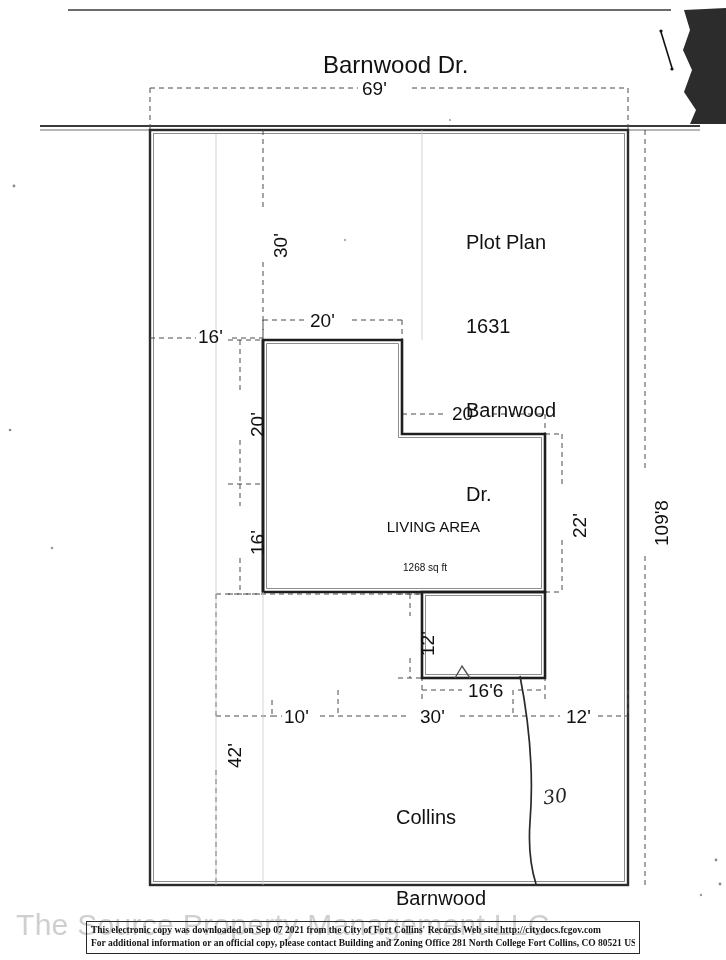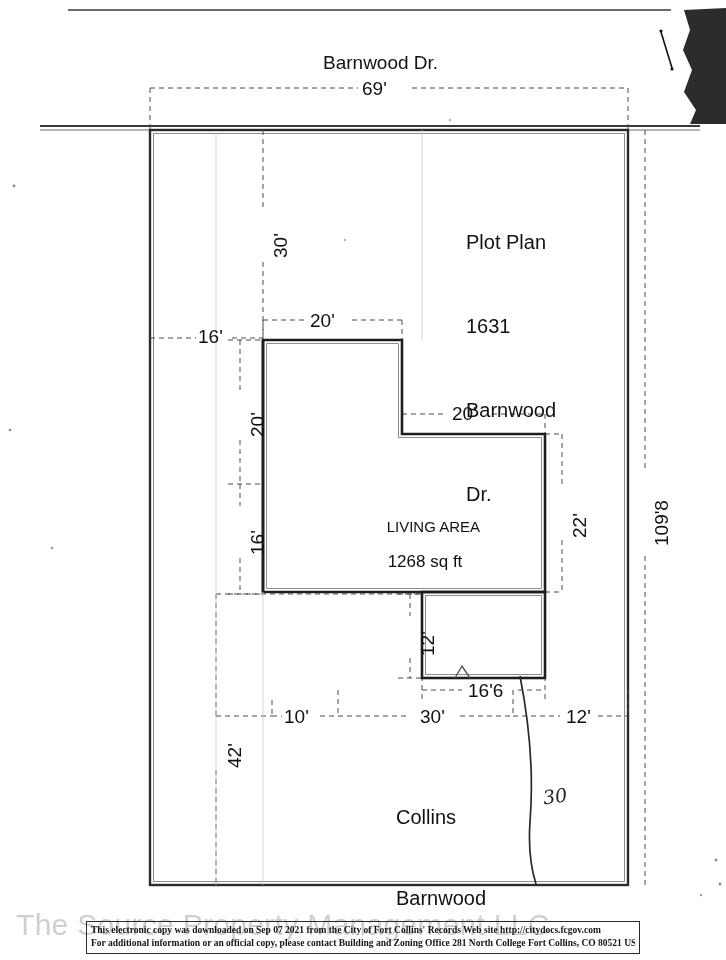--- a/index.html
+++ b/index.html
@@ -35,41 +35,41 @@
     left: 92px; top: 38px;
     font-size: 30px;
     letter-spacing: 2px;
     font-family: "DejaVu Sans", sans-serif;
     color: #1a1a1a;
     font-weight: 400;
   }
   
   #street-label {
     left: 323px; top: 52px;
-    font-size: 19px;
+    font-size: 24px;
     color: #111;
   }
   
   #title-block {
     left: 466px; top: 172px;
     font-size: 20px;
     line-height: 28px;
     color: #111;
   }
   
   #living-area {
     left: 360px; top: 502px;
     font-size: 15px;
     text-align: center;
     width: 130px;
   }
   #living-area .sub {
-    font-size: 17px;
+    font-size: 10px;
     display: block;
-    margin-top: 0;
+    margin-top: 10px;
   }
   
   #addition-note {
     left: 396px; top: 750px;
     font-size: 20px;
     line-height: 27px;
   }
   
   .dim {
     position: absolute;

